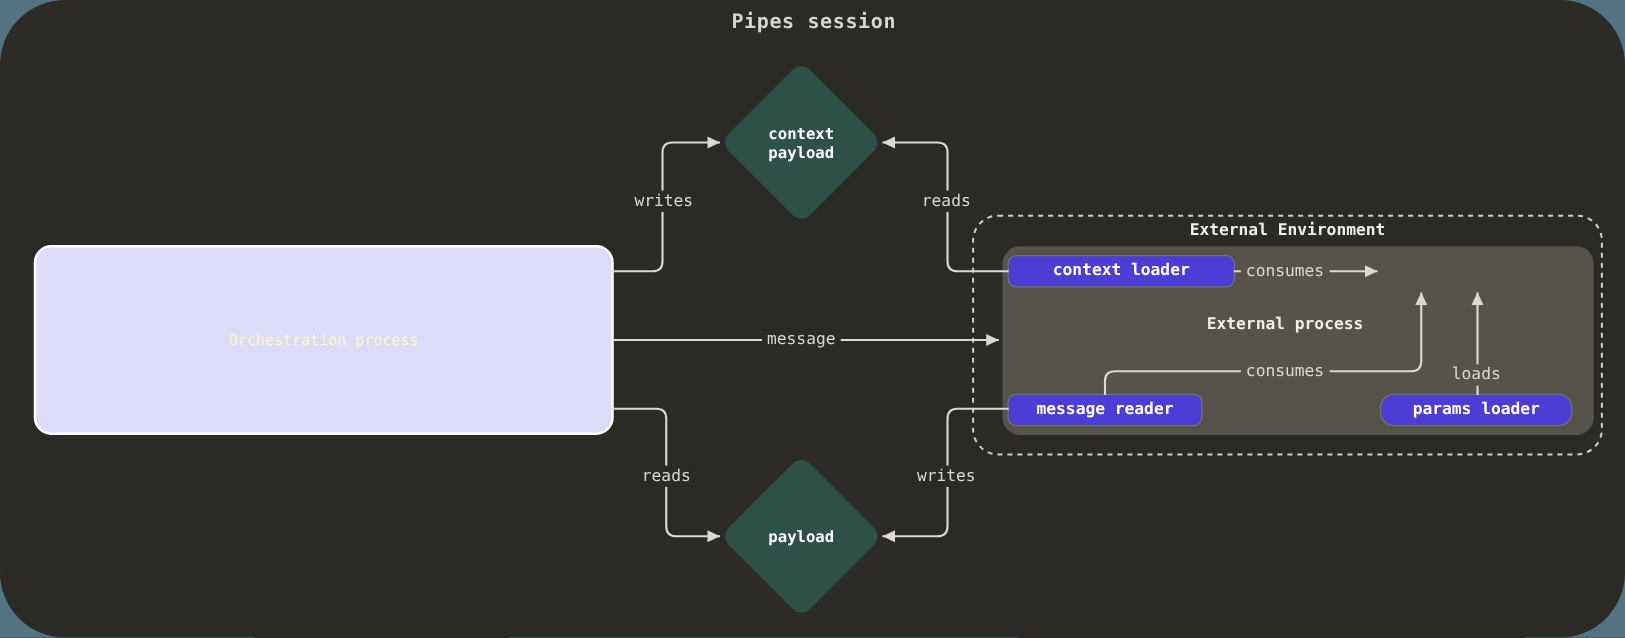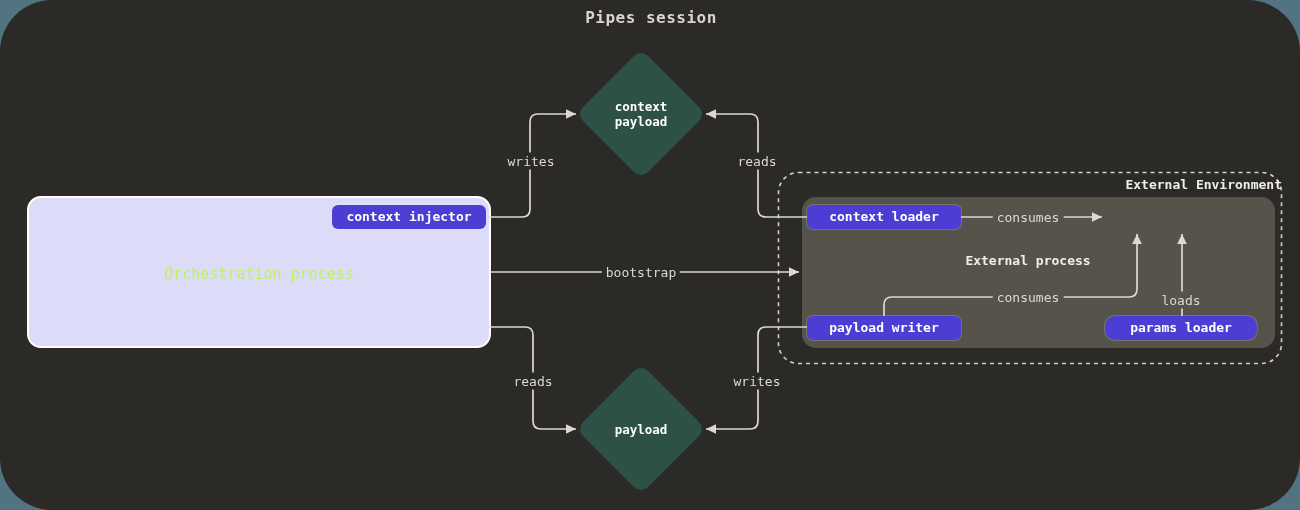--- a/index.html
+++ b/index.html
@@ -14,22 +14,22 @@
            font-size:13px;font-weight:bold;line-height:24px;text-align:center;
            box-shadow:0 0 0 1px rgba(255,255,255,.18);}
   .nodebtn.green{background:#2d5047;}
   
   .diamond{width:92px;height:92px;border-radius:10px;background:#2d5047;transform:rotate(45deg);}
   .dlabel{position:absolute;transform:translate(-50%,-50%);color:#ffffff;font-weight:bold;
           font-size:12.5px;line-height:15px;text-align:center;white-space:pre-line;}
   
   .title{position:absolute;left:651px;top:17px;transform:translate(-50%,-50%);
          color:#d8d5d0;font-size:16px;font-weight:600;letter-spacing:.5px;white-space:nowrap;}
-  .container-label{color:#bef264;font-size:15px;font-weight:500;text-align:center;}
-  .white-bold{color:#f0eeea;font-size:13px;font-weight:bold;text-align:right;}
+  .container-label{color:#fef9c3;font-size:12px;font-weight:500;text-align:center;}
+  .white-bold{color:#f0eeea;font-size:13px;font-weight:bold;text-align:center;}
   .elabel{position:absolute;transform:translate(-50%,-50%);color:#dcd9d4;font-size:13px;
           padding:1px 4px;white-space:nowrap;}
   .bg-canvas{background:#2b2a27;}
   .bg-gray{background:#56534b;}
   .centered{transform:translate(-50%,-50%);}
   svg#wires{position:absolute;inset:0;pointer-events:none;}
 </style>
 </head>
 <body>
 
@@ -74,26 +74,25 @@
   <div class="abs white-bold" style="left:778px;top:177px;width:504px;">External Environment</div>
   <div class="abs white-bold centered" style="left:1028px;top:260px;">External process</div>
 
   <div class="abs diamond" style="left:595px;top:68px;"></div>
   <div class="dlabel" style="left:641px;top:114px;">context
 payload</div>
 
   <div class="abs diamond" style="left:595px;top:383px;"></div>
   <div class="dlabel" style="left:641px;top:429px;">payload</div>
 
-  <div class="abs nodebtn" style="left:332px;top:205px;width:154px;">context injector</div>
-  <div class="abs nodebtn" style="left:807px;top:205px;width:154px;">context loader</div>
-  <div class="abs nodebtn" style="left:807px;top:316px;width:154px;">payload writer</div>
+  <div class="abs nodebtn" style="left:807px;top:205px;width:180px;">context loader</div>
+  <div class="abs nodebtn" style="left:807px;top:316px;width:154px;">message reader</div>
   <div class="abs nodebtn" style="left:1105px;top:316px;width:152px;border-radius:10px;">params loader</div>
 
   <span class="elabel bg-canvas" style="left:531px;top:161px;">writes</span>
   <span class="elabel bg-canvas" style="left:757px;top:161px;">reads</span>
-  <span class="elabel bg-canvas" style="left:641px;top:272px;">bootstrap</span>
+  <span class="elabel bg-canvas" style="left:641px;top:272px;">message</span>
   <span class="elabel bg-canvas" style="left:533px;top:381px;">reads</span>
   <span class="elabel bg-canvas" style="left:757px;top:381px;">writes</span>
   <span class="elabel bg-gray" style="left:1028px;top:217px;">consumes</span>
   <span class="elabel bg-gray" style="left:1028px;top:297px;">consumes</span>
   <span class="elabel bg-gray" style="left:1181px;top:272px;margin-top:28px;">loads</span>
 </div>
 
 </body></html>

